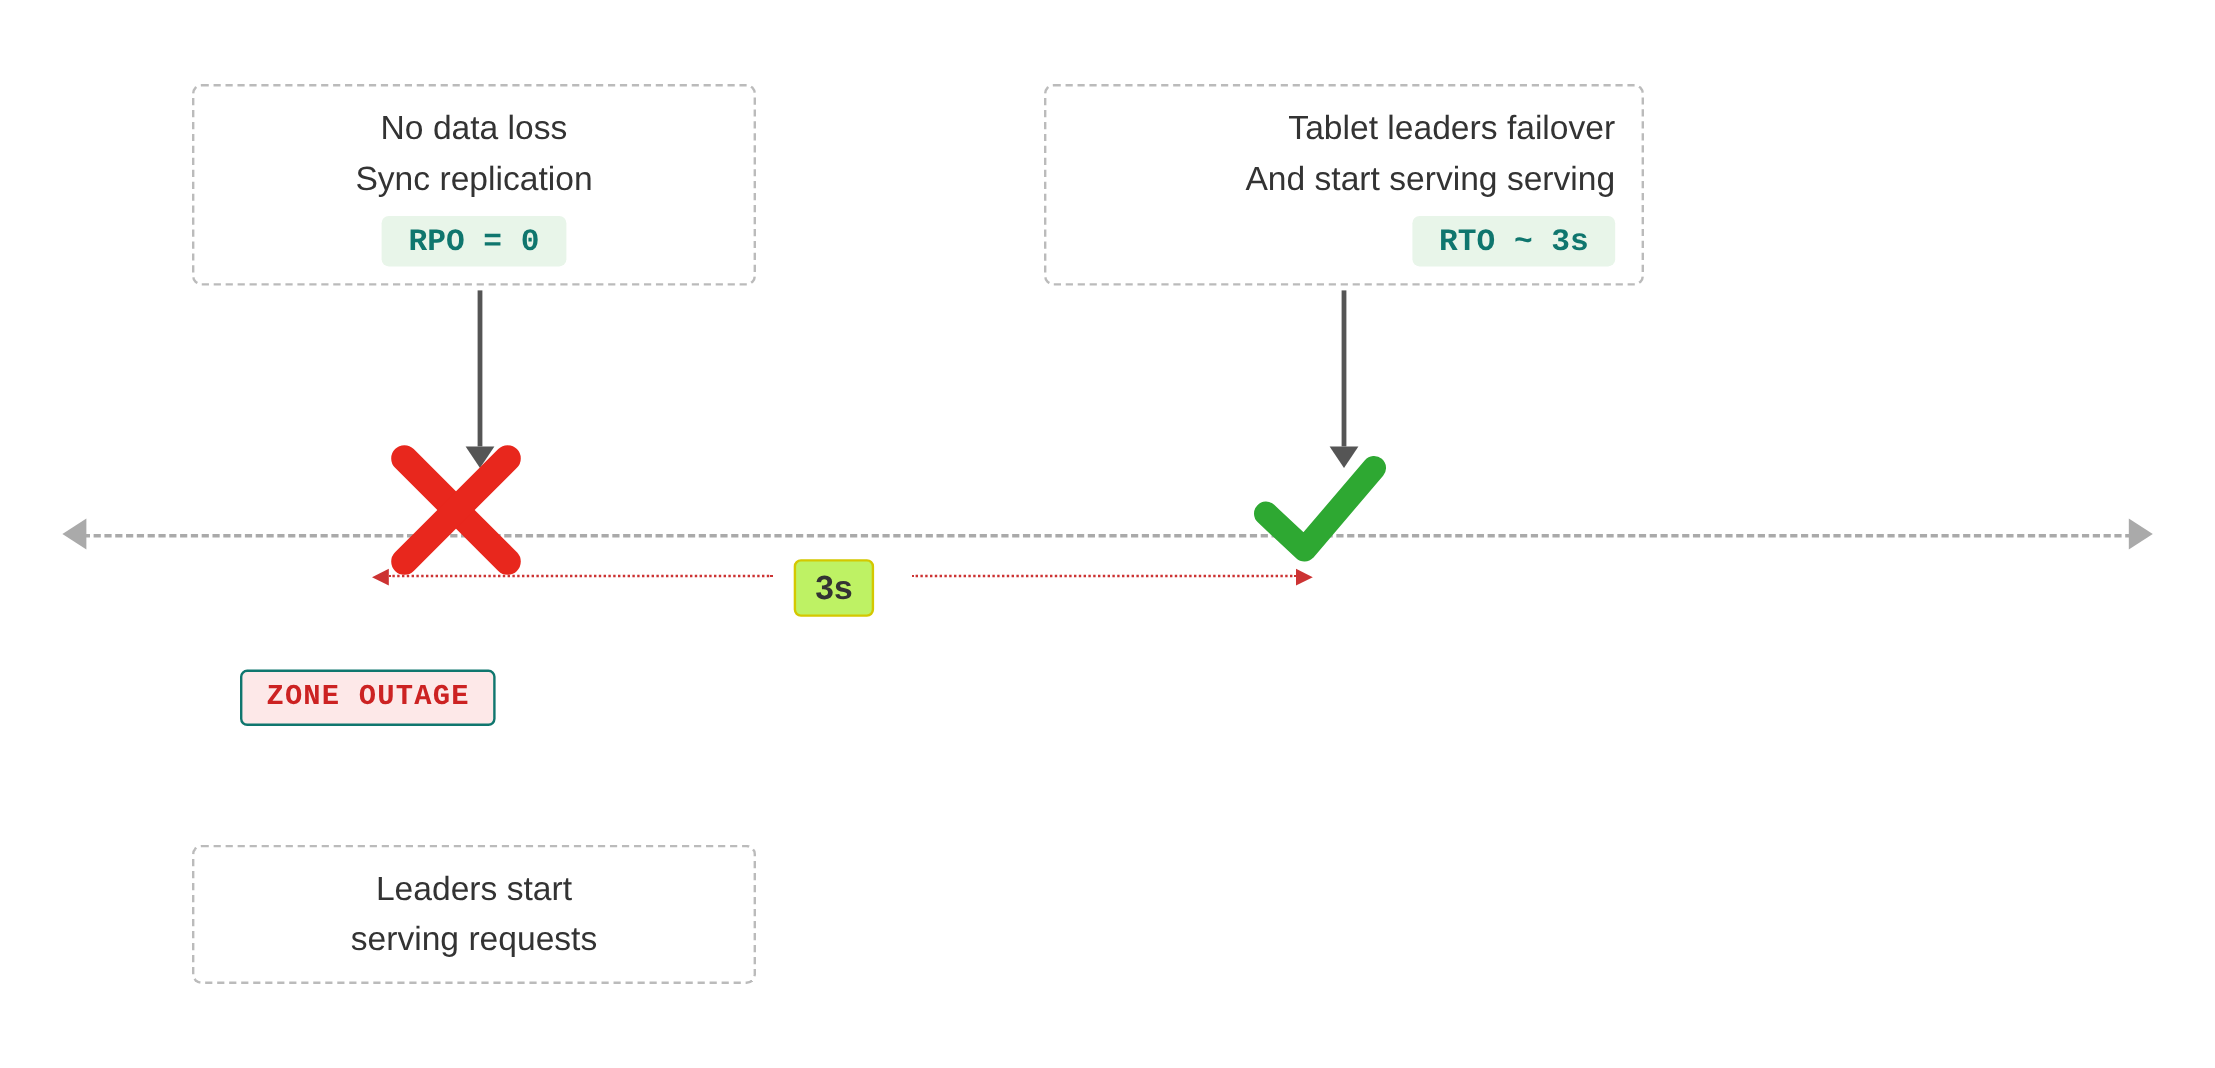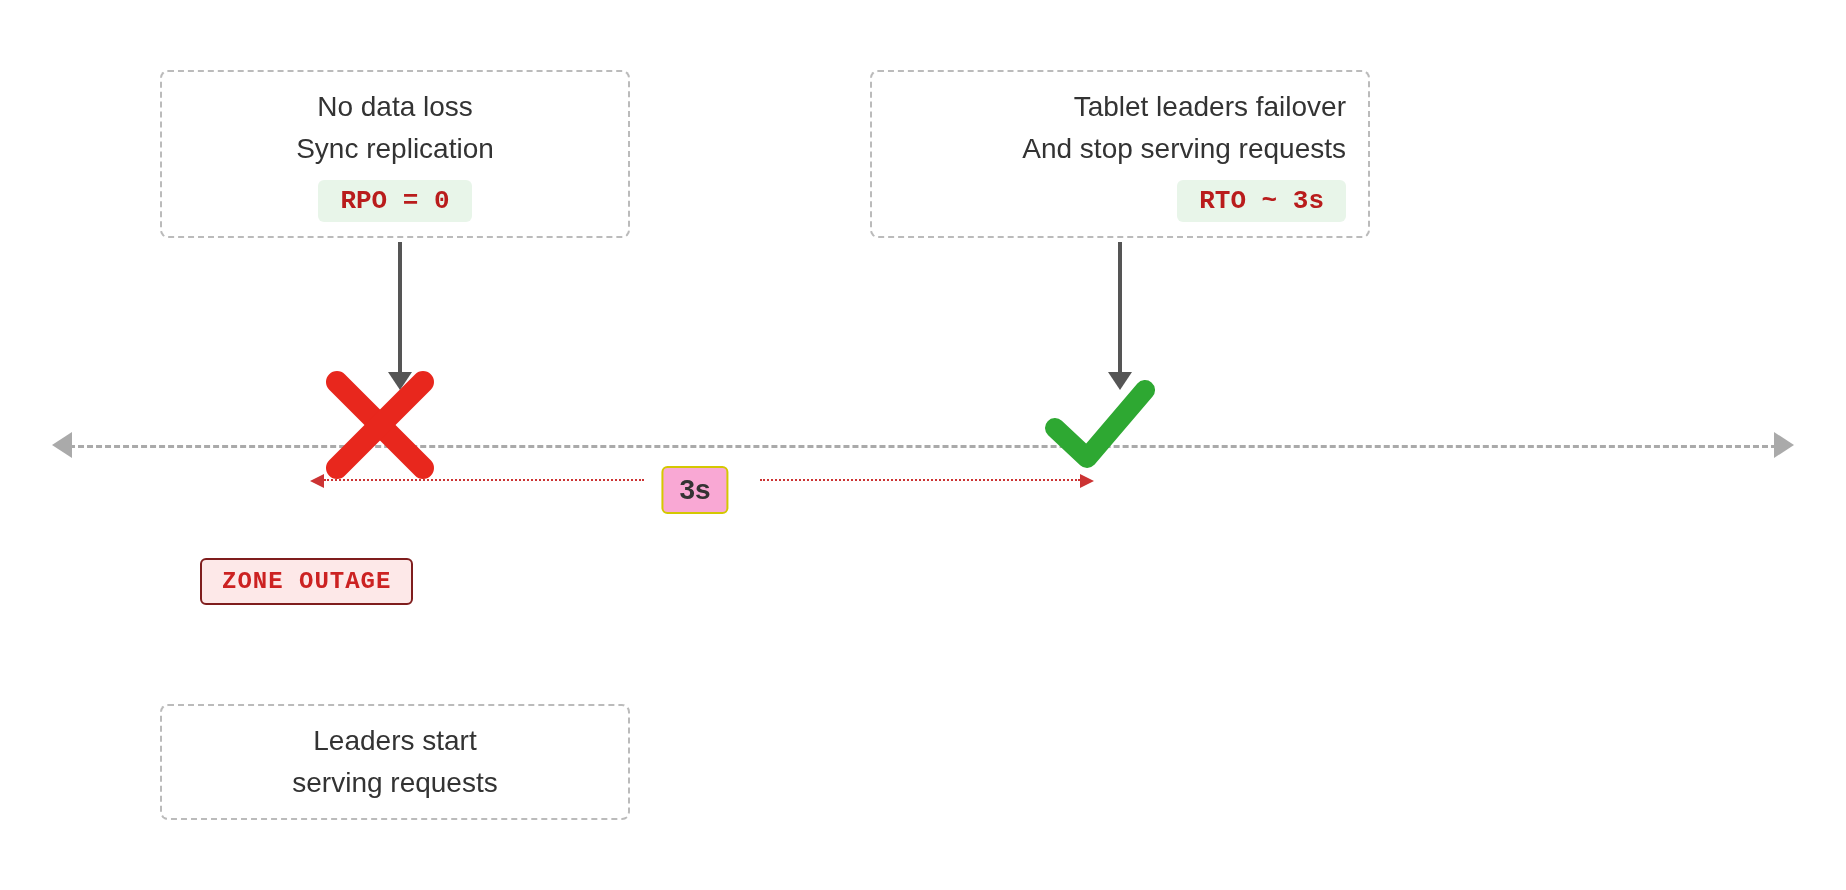--- a/index.html
+++ b/index.html
@@ -127,21 +127,21 @@
     
     .metric-badge {
       display: inline-block;
       background: #e8f5e9;
       border-radius: 6px;
       padding: 6px 22px;
       margin-top: 10px;
       font-family: 'Courier New', Courier, monospace;
       font-size: 26px;
       font-weight: bold;
-      color: #b91c1c;
+      color: #0f766e;
     }
 
     
     .down-arrow {
       position: absolute;
       display: flex;
       flex-direction: column;
       align-items: center;
     }
 
@@ -154,37 +154,37 @@
       width: 0;
       height: 0;
       border-left: 12px solid transparent;
       border-right: 12px solid transparent;
       border-top: 18px solid #555555;
     }
 
     
     .duration-label {
       position: absolute;
-      background: #f9a8d4;
+      background: #bef264;
       border: 2px solid #d4c800;
       border-radius: 6px;
       padding: 6px 16px;
       font-size: 28px;
       font-weight: bold;
       color: #333;
       top: 466px;
       left: 695px;
       transform: translateX(-50%);
     }
 
     
     .zone-outage-badge {
       position: absolute;
       background: #fde8e8;
-      border: 2px solid #7f1d1d;
+      border: 2px solid #0f766e;
       border-radius: 6px;
       padding: 8px 20px;
       top: 558px;
       left: 200px;
       font-family: 'Courier New', Courier, monospace;
       font-size: 24px;
       font-weight: bold;
       color: #cc2222;
       letter-spacing: 1px;
     }
@@ -232,21 +232,21 @@
   <div class="x-mark">
     <svg width="110" height="110" viewBox="0 0 110 110">
       <line x1="12" y1="12" x2="98" y2="98" stroke="#e8271d" stroke-width="22" stroke-linecap="round"></line>
       <line x1="98" y1="12" x2="12" y2="98" stroke="#e8271d" stroke-width="22" stroke-linecap="round"></line>
     </svg>
   </div>
 
   <div class="annotation-box annotation-box-topright">
     <div class="annotation-text">
       <span>Tablet leaders failover</span><br>
-      <span>And stop serving requests</span>
+      <span>And start serving serving</span>
     </div>
     <div>
       <span class="metric-badge">RTO ~ 3s</span>
     </div>
   </div>
 
   <div class="down-arrow" style="left: 1108px; top: 242px;">
     <div class="down-arrow-line" style="height: 130px;"></div>
     <div class="down-arrow-head"></div>
   </div>

